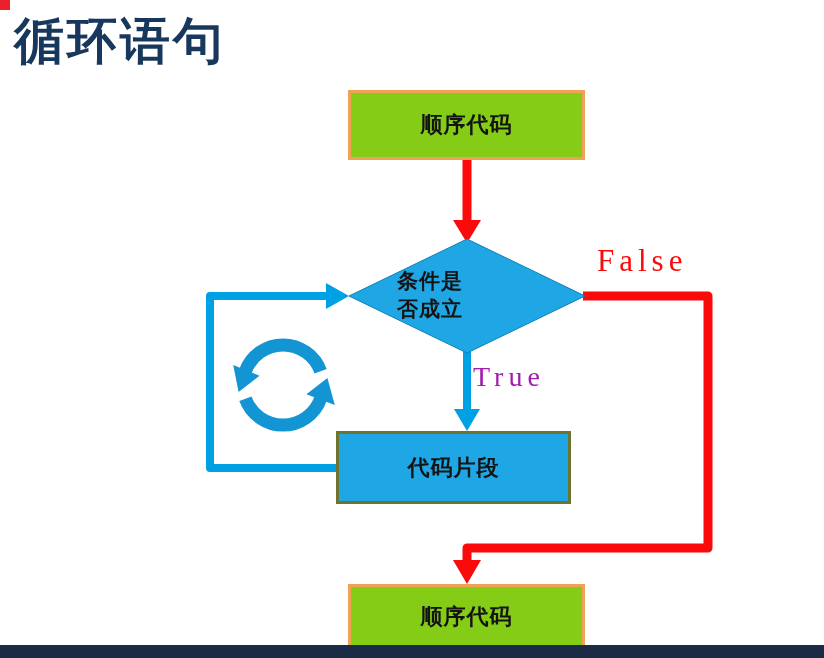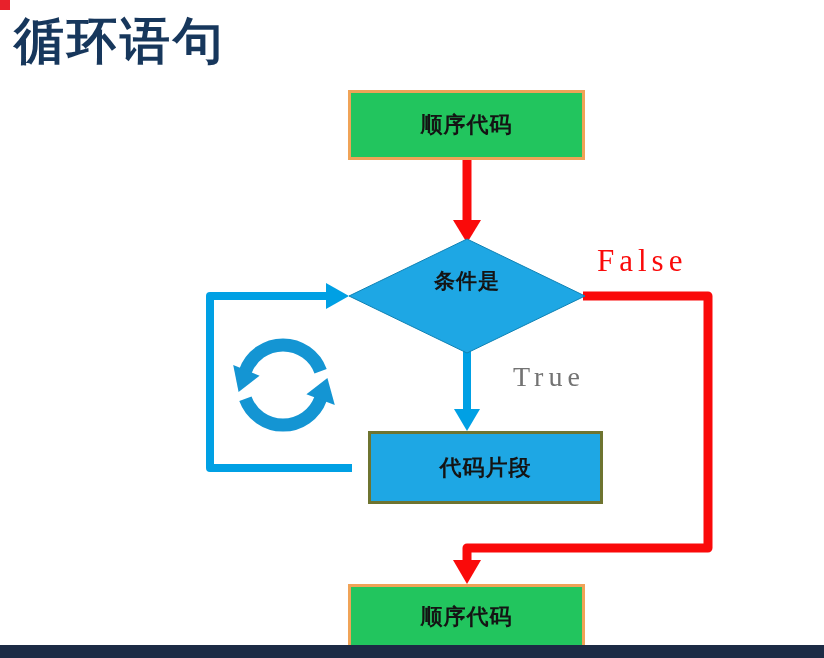--- a/index.html
+++ b/index.html
@@ -21,43 +21,43 @@
     font-size:50px; font-weight:bold; color:#17375c; letter-spacing:3px;font-family:Liberation Serif, serif;
   }
 
   .diagram-svg { position:absolute; left:0; top:0; }
 
   .node {
     position:absolute; display:flex; align-items:center; justify-content:center;
     font-size:22px; font-weight:bold; color:#141414; letter-spacing:1px;
   }
   .node.seq {
-    background:#22c55e; border:3px solid #f0a357;
+    background:#84cc16; border:3px solid #f0a357;
   }
   .node.seq-top    { left:348px; top:90px;  width:237px; height:70px; }
   .node.seq-bottom { left:348px; top:584px; width:237px; height:66px; }
   .node.code {
-    left:368px; top:431px; width:235px; height:73px;
+    left:336px; top:431px; width:235px; height:73px;
     background:#1ea7e4; border:3px solid #6e7430;
   }
 
   .diamond-label {
     position:absolute; left:397px; top:267px; width:140px;
-    text-align:center; font-size:21px; font-weight:bold;
+    text-align:left; font-size:21px; font-weight:bold;
     color:#141414; line-height:28px; letter-spacing:1px;
   }
   .diamond-label span { display:block; }
 
   .edge-label {
     position:absolute;
     font-family:Liberation Serif, serif;
     letter-spacing:5px;
   }
   .edge-label.false { left:597px; top:243px; font-size:31px; color:#fa0a0a; }
-  .edge-label.true  { left:513px; top:361px; font-size:28px; color:#737373; }
+  .edge-label.true  { left:473px; top:361px; font-size:28px; color:#a21caf; }
 
   .footer-bar {
     position:absolute; left:0; top:645px; width:824px; height:13px;
     background:#1c2b45; z-index:5;
   }
 </style>
 </head>
 <body>
 
 <div class="stage">
@@ -97,20 +97,21 @@
       <polygon points="327.4,377.9 334.8,405.1 306.4,394.3" fill="#1495d3" stroke="none"></polygon>
     </g>
   </svg>
 
   <div class="node seq seq-top">
     <span>顺序代码</span>
   </div>
 
   <div class="diamond-label">
     <span>条件是</span>
+    <span>否成立</span>
   </div>
 
   <div class="edge-label false">False</div>
   <div class="edge-label true">True</div>
 
   <div class="node code">
     <span>代码片段</span>
   </div>
 
   <div class="node seq seq-bottom">

